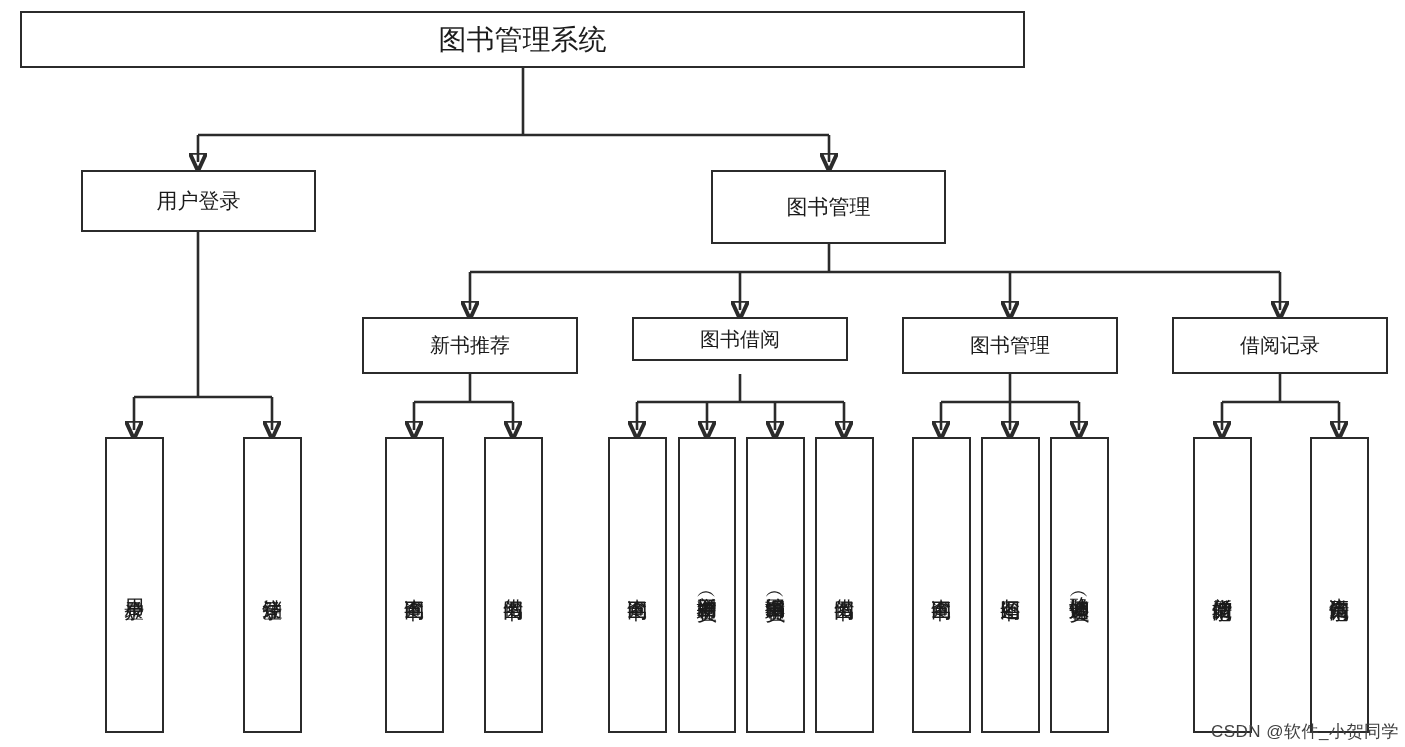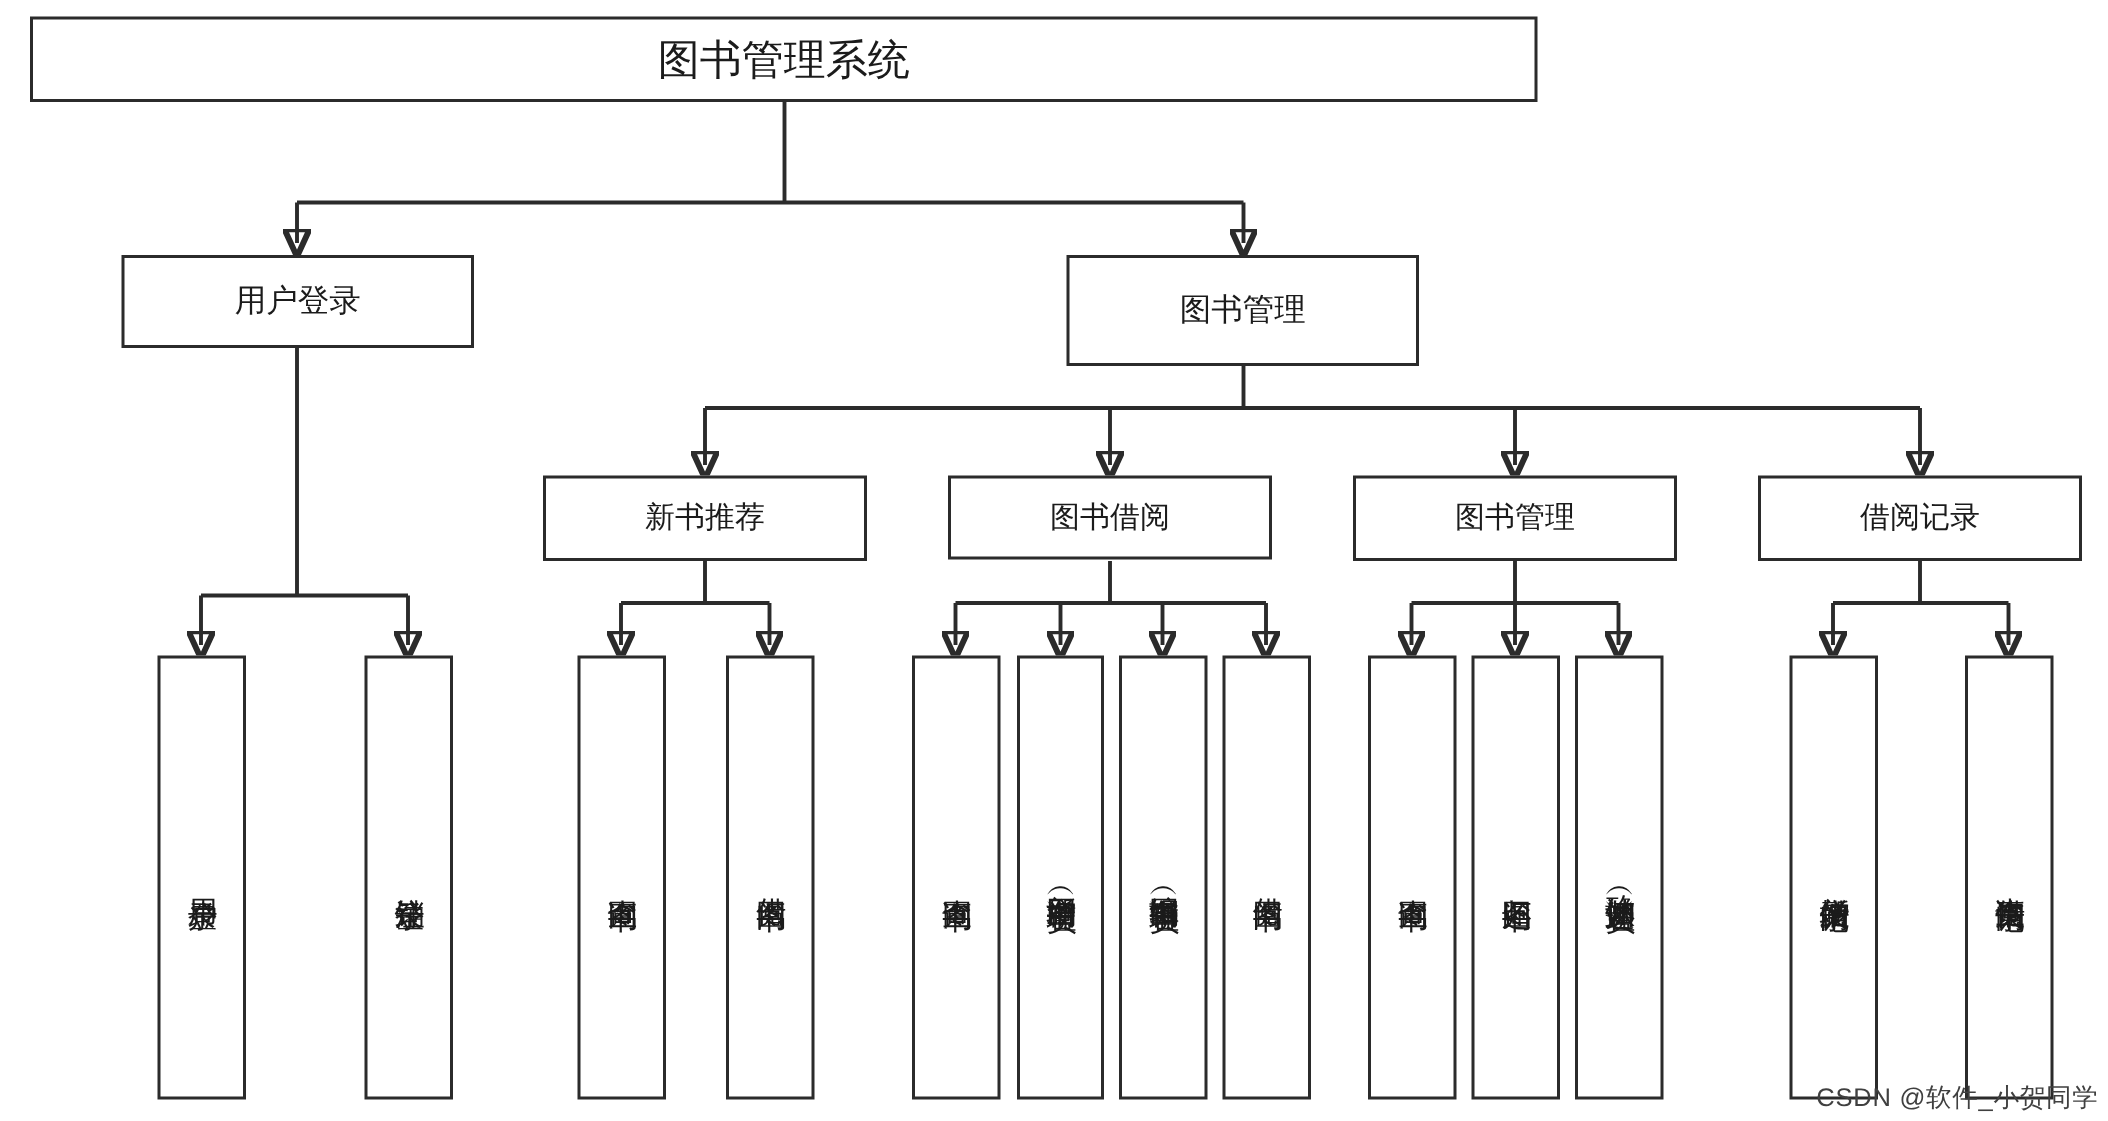--- a/index.html
+++ b/index.html
@@ -130,21 +130,21 @@
   <div class="node level2" style="left:81px;top:170px;width:235px;height:62px;">
     <span>用户登录</span>
   </div>
   <div class="node level2" style="left:711px;top:170px;width:235px;height:74px;">
     <span>图书管理</span>
   </div>
 
   <div class="node level3" style="left:362px;top:317px;width:216px;height:57px;">
     <span>新书推荐</span>
   </div>
-  <div class="node level3" style="left:632px;top:317px;width:216px;height:56px;">
+  <div class="node level3" style="left:632px;top:317px;width:216px;height:44px;">
     <span>图书借阅</span>
   </div>
   <div class="node level3" style="left:902px;top:317px;width:216px;height:57px;">
     <span>图书管理</span>
   </div>
   <div class="node level3" style="left:1172px;top:317px;width:216px;height:57px;">
     <span>借阅记录</span>
   </div>
 
   <div class="node leaf" style="left:105px;top:437px;width:59px;height:296px;">

